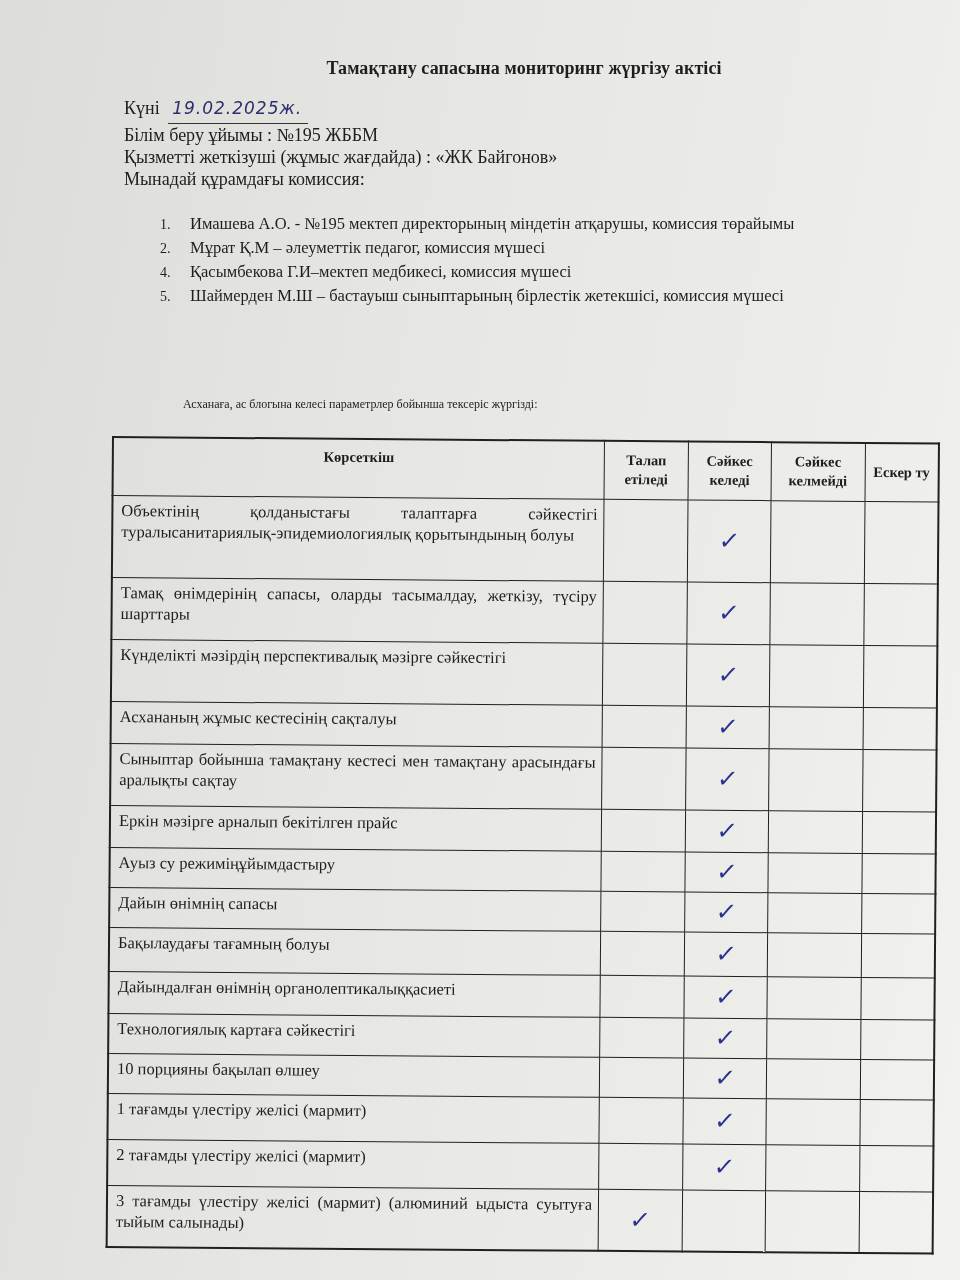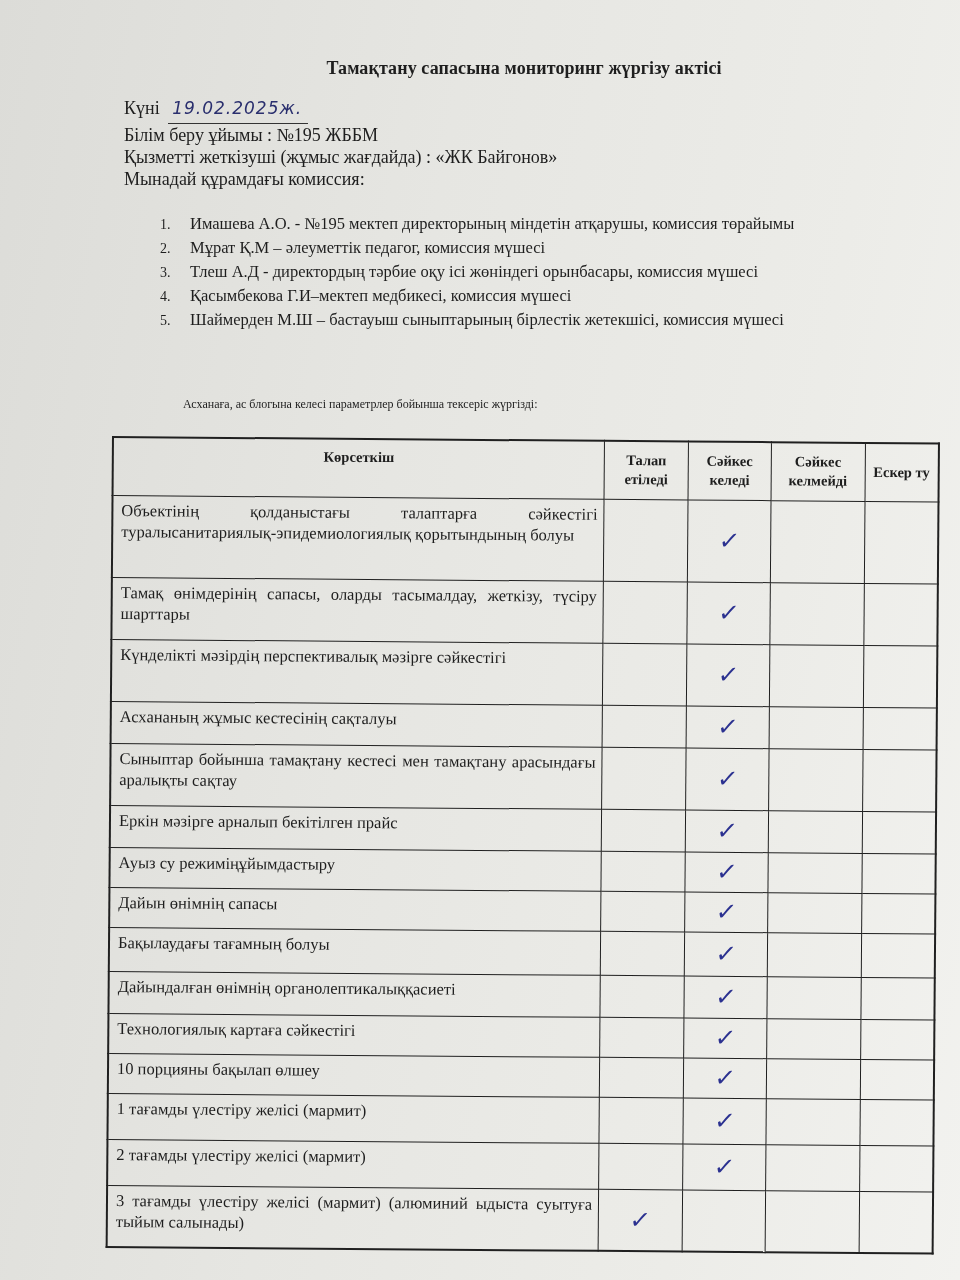--- a/index.html
+++ b/index.html
@@ -53,21 +53,20 @@
       <span class="date-hand">19.02.2025ж.</span>
     </div>
     <div>Білім беру ұйымы : №195 ЖББМ</div>
     <div>Қызметті жеткізуші (жұмыс жағдайда) : «ЖК Байгонов»</div>
     <div>Мынадай құрамдағы комиссия:</div>
   </div>
 
   <div class="members" id="members">
       <div class="m"><span class="num">1.</span><span>Имашева А.О. - №195 мектеп директорының міндетін атқарушы, комиссия төрайымы</span></div>
       <div class="m"><span class="num">2.</span><span>Мұрат Қ.М – әлеуметтік педагог, комиссия мүшесі</span></div>
-      <div class="m"><span class="num">3.</span><span>Тлеш А.Д - директордың тәрбие оқу ісі жөніндегі орынбасары, комиссия мүшесі</span></div>
       <div class="m"><span class="num">4.</span><span>Қасымбекова Г.И–мектеп  медбикесі,  комиссия мүшесі</span></div>
       <div class="m"><span class="num">5.</span><span>Шаймерден М.Ш – бастауыш сыныптарының бірлестік жетекшісі, комиссия мүшесі</span></div>
     </div>
 
   <div class="intro">Асханаға, ас блогына келесі параметрлер бойынша тексеріс жүргізді:</div>
 
   <table class="tbl">
     <colgroup>
       <col style="width:493px">
       <col style="width:84px">

